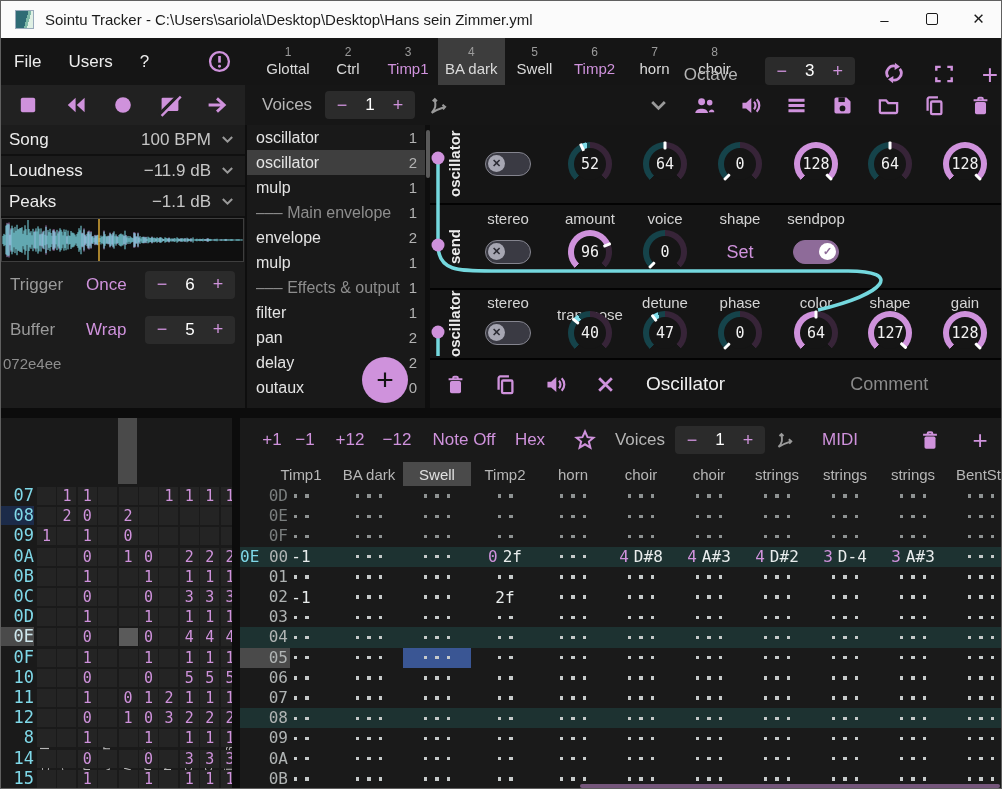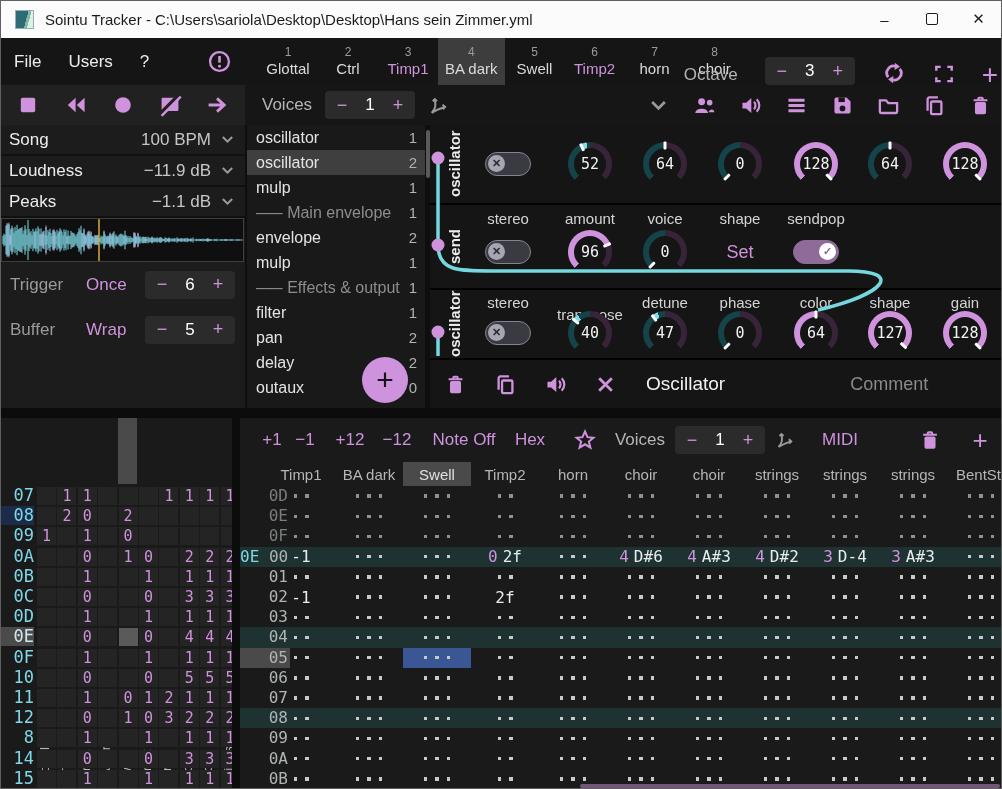--- a/index.html
+++ b/index.html
@@ -668,20 +668,21 @@
     </div>
     <div class="ctlrow">
       <span class="clabel">Buffer</span>
       <span class="cmode">Wrap</span>
       <span class="stepper" style="flex:1">
         <span class="sbtn" style="flex:1">−</span>
         <span class="sval">5</span>
         <span class="sbtn" style="flex:1">+</span>
       </span>
     </div>
+    <div class="hash">072e4ee</div>
   </div>
 
   <div class="units" id="unitlist">
       <div class="urow">
         <span class="uname">oscillator</span>
         <span class="ucount">1</span>
       </div>
       <div class="urow sel">
         <span class="uname">oscillator</span>
         <span class="ucount">2</span>
@@ -1433,21 +1434,21 @@
           </div>
           <div class="pcell" style="left: 299px;">
             <span class="dotr">
               <span class="dot"></span>
               <span class="dot"></span>
               <span class="dot"></span>
             </span>
           </div>
           <div class="pcell" style="left: 367px;">
             <span class="pfx">4</span>
-            <span class="pnote">D#6</span>
+            <span class="pnote">D#8</span>
           </div>
           <div class="pcell" style="left: 435px;">
             <span class="pfx">4</span>
             <span class="pnote">A#3</span>
           </div>
           <div class="pcell" style="left: 503px;">
             <span class="pfx">4</span>
             <span class="pnote">D#2</span>
           </div>
           <div class="pcell" style="left: 571px;">

